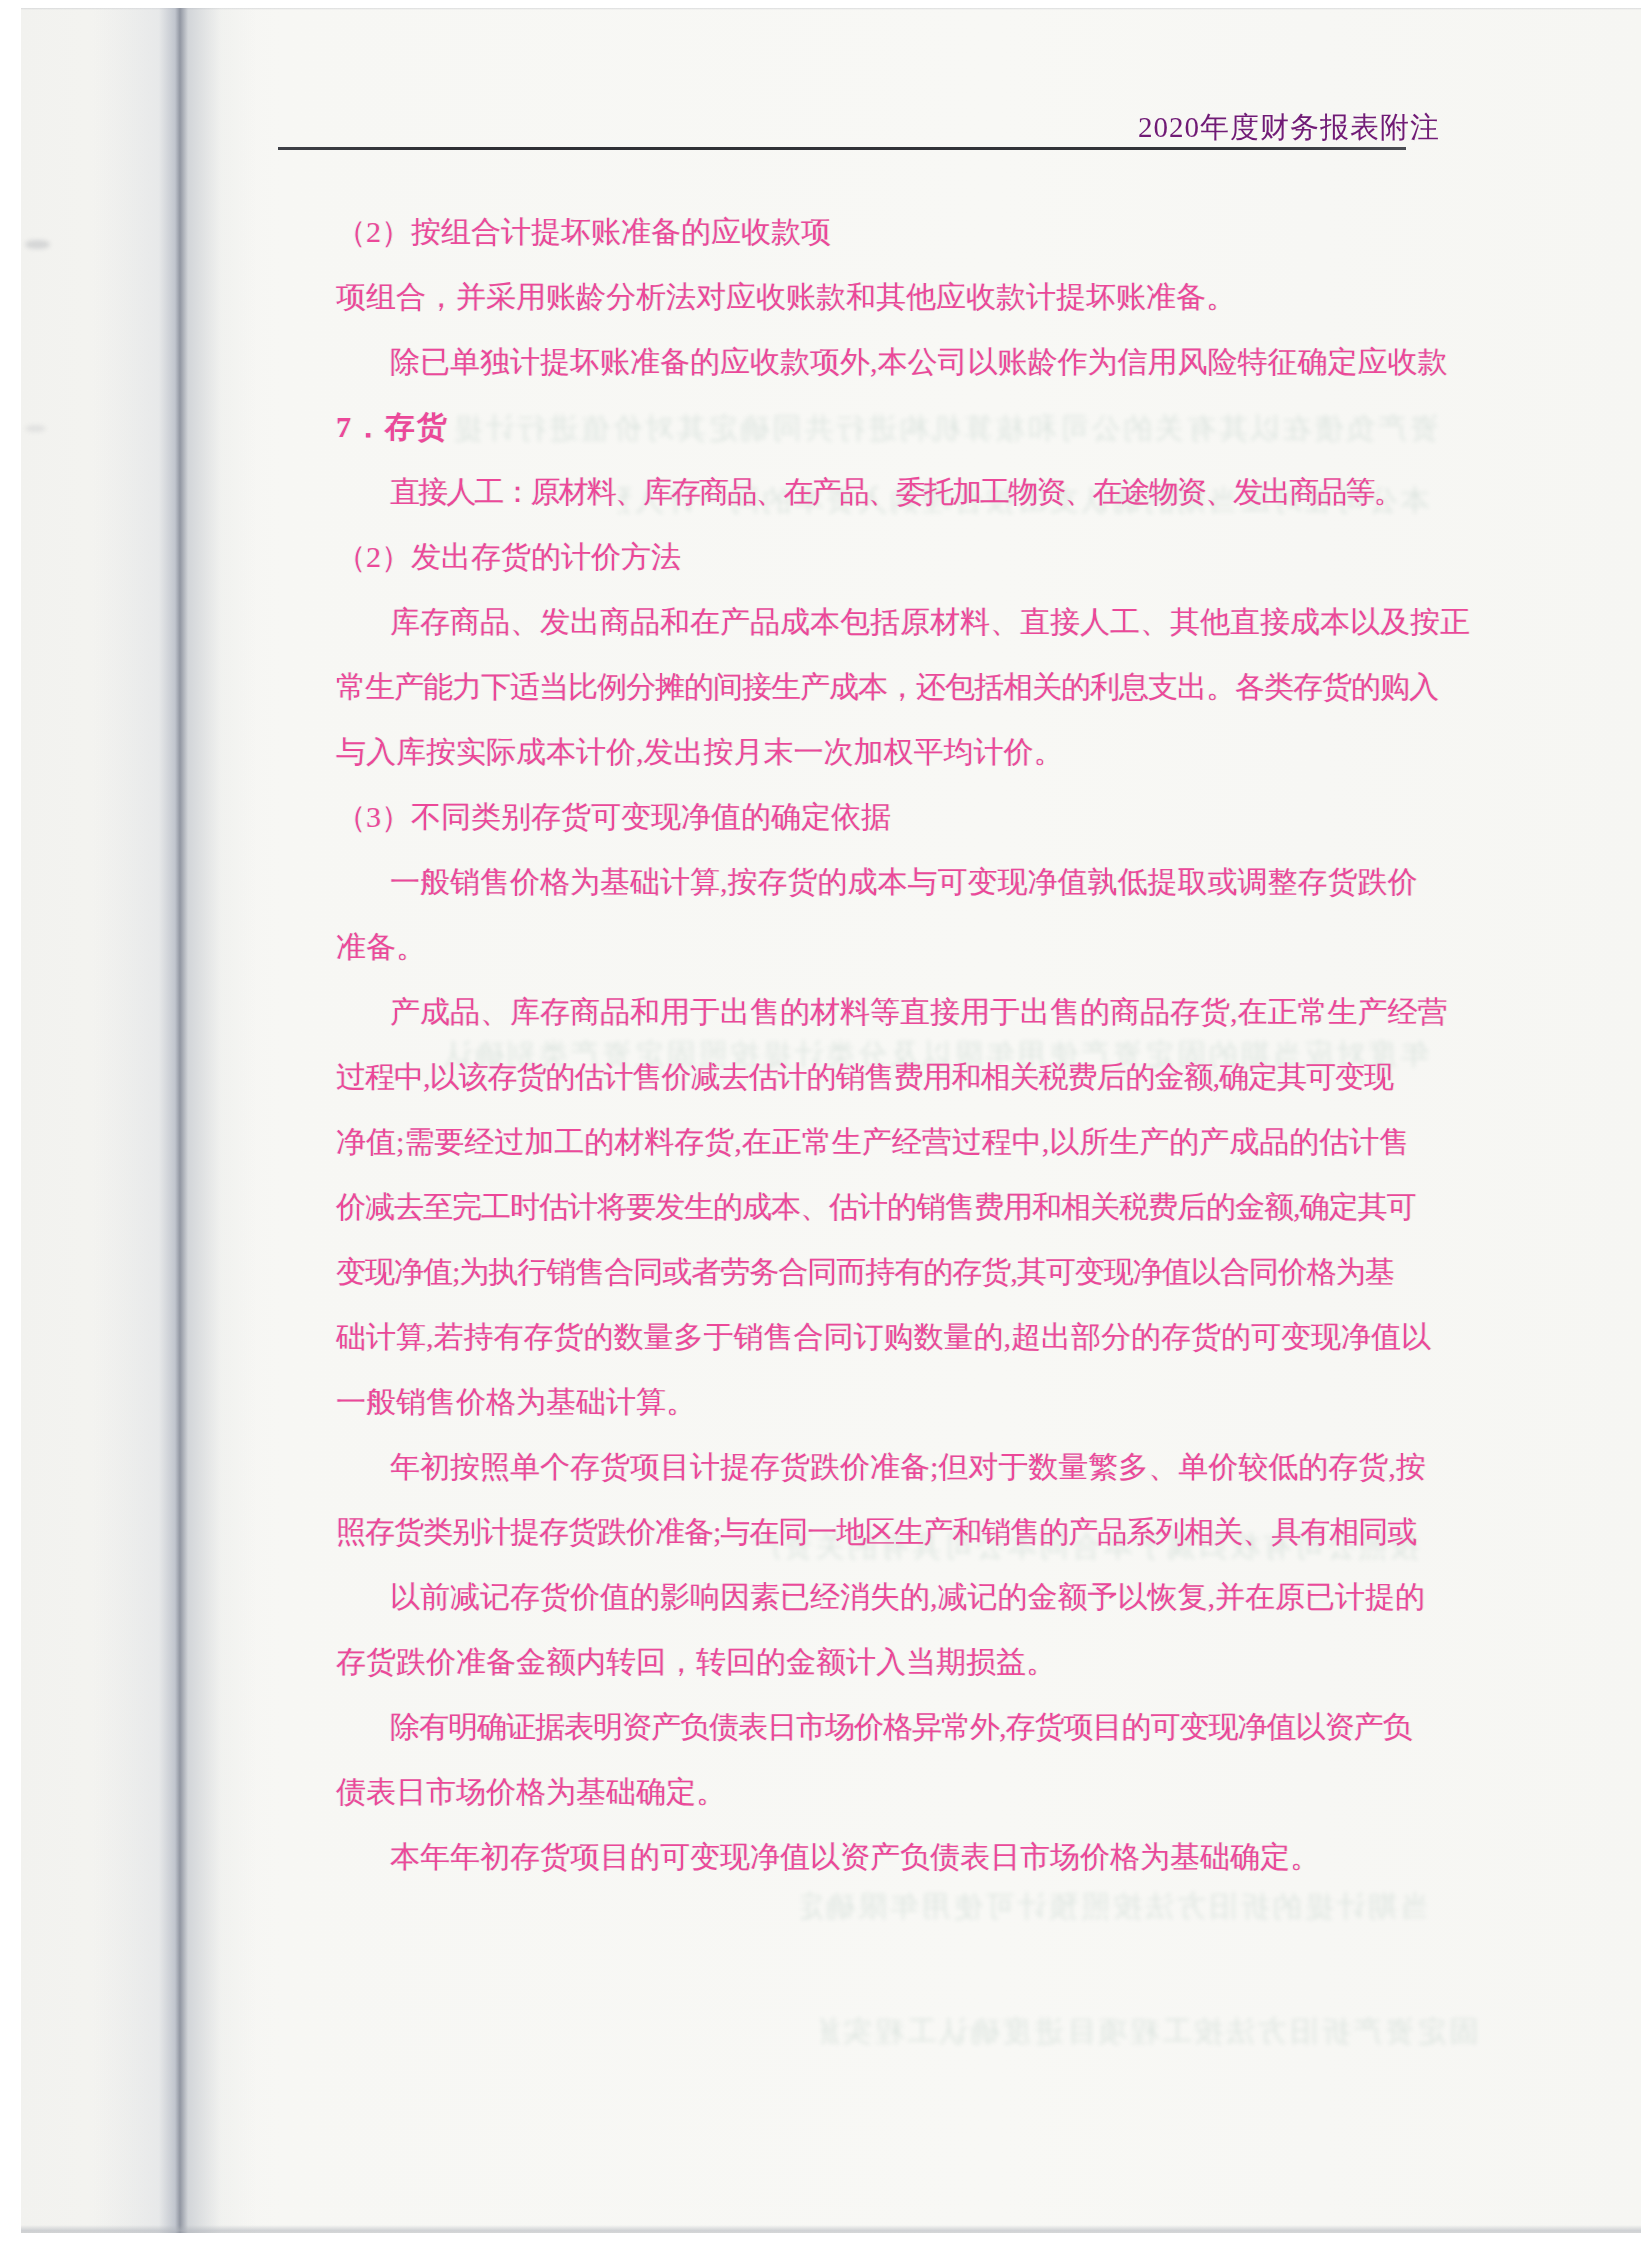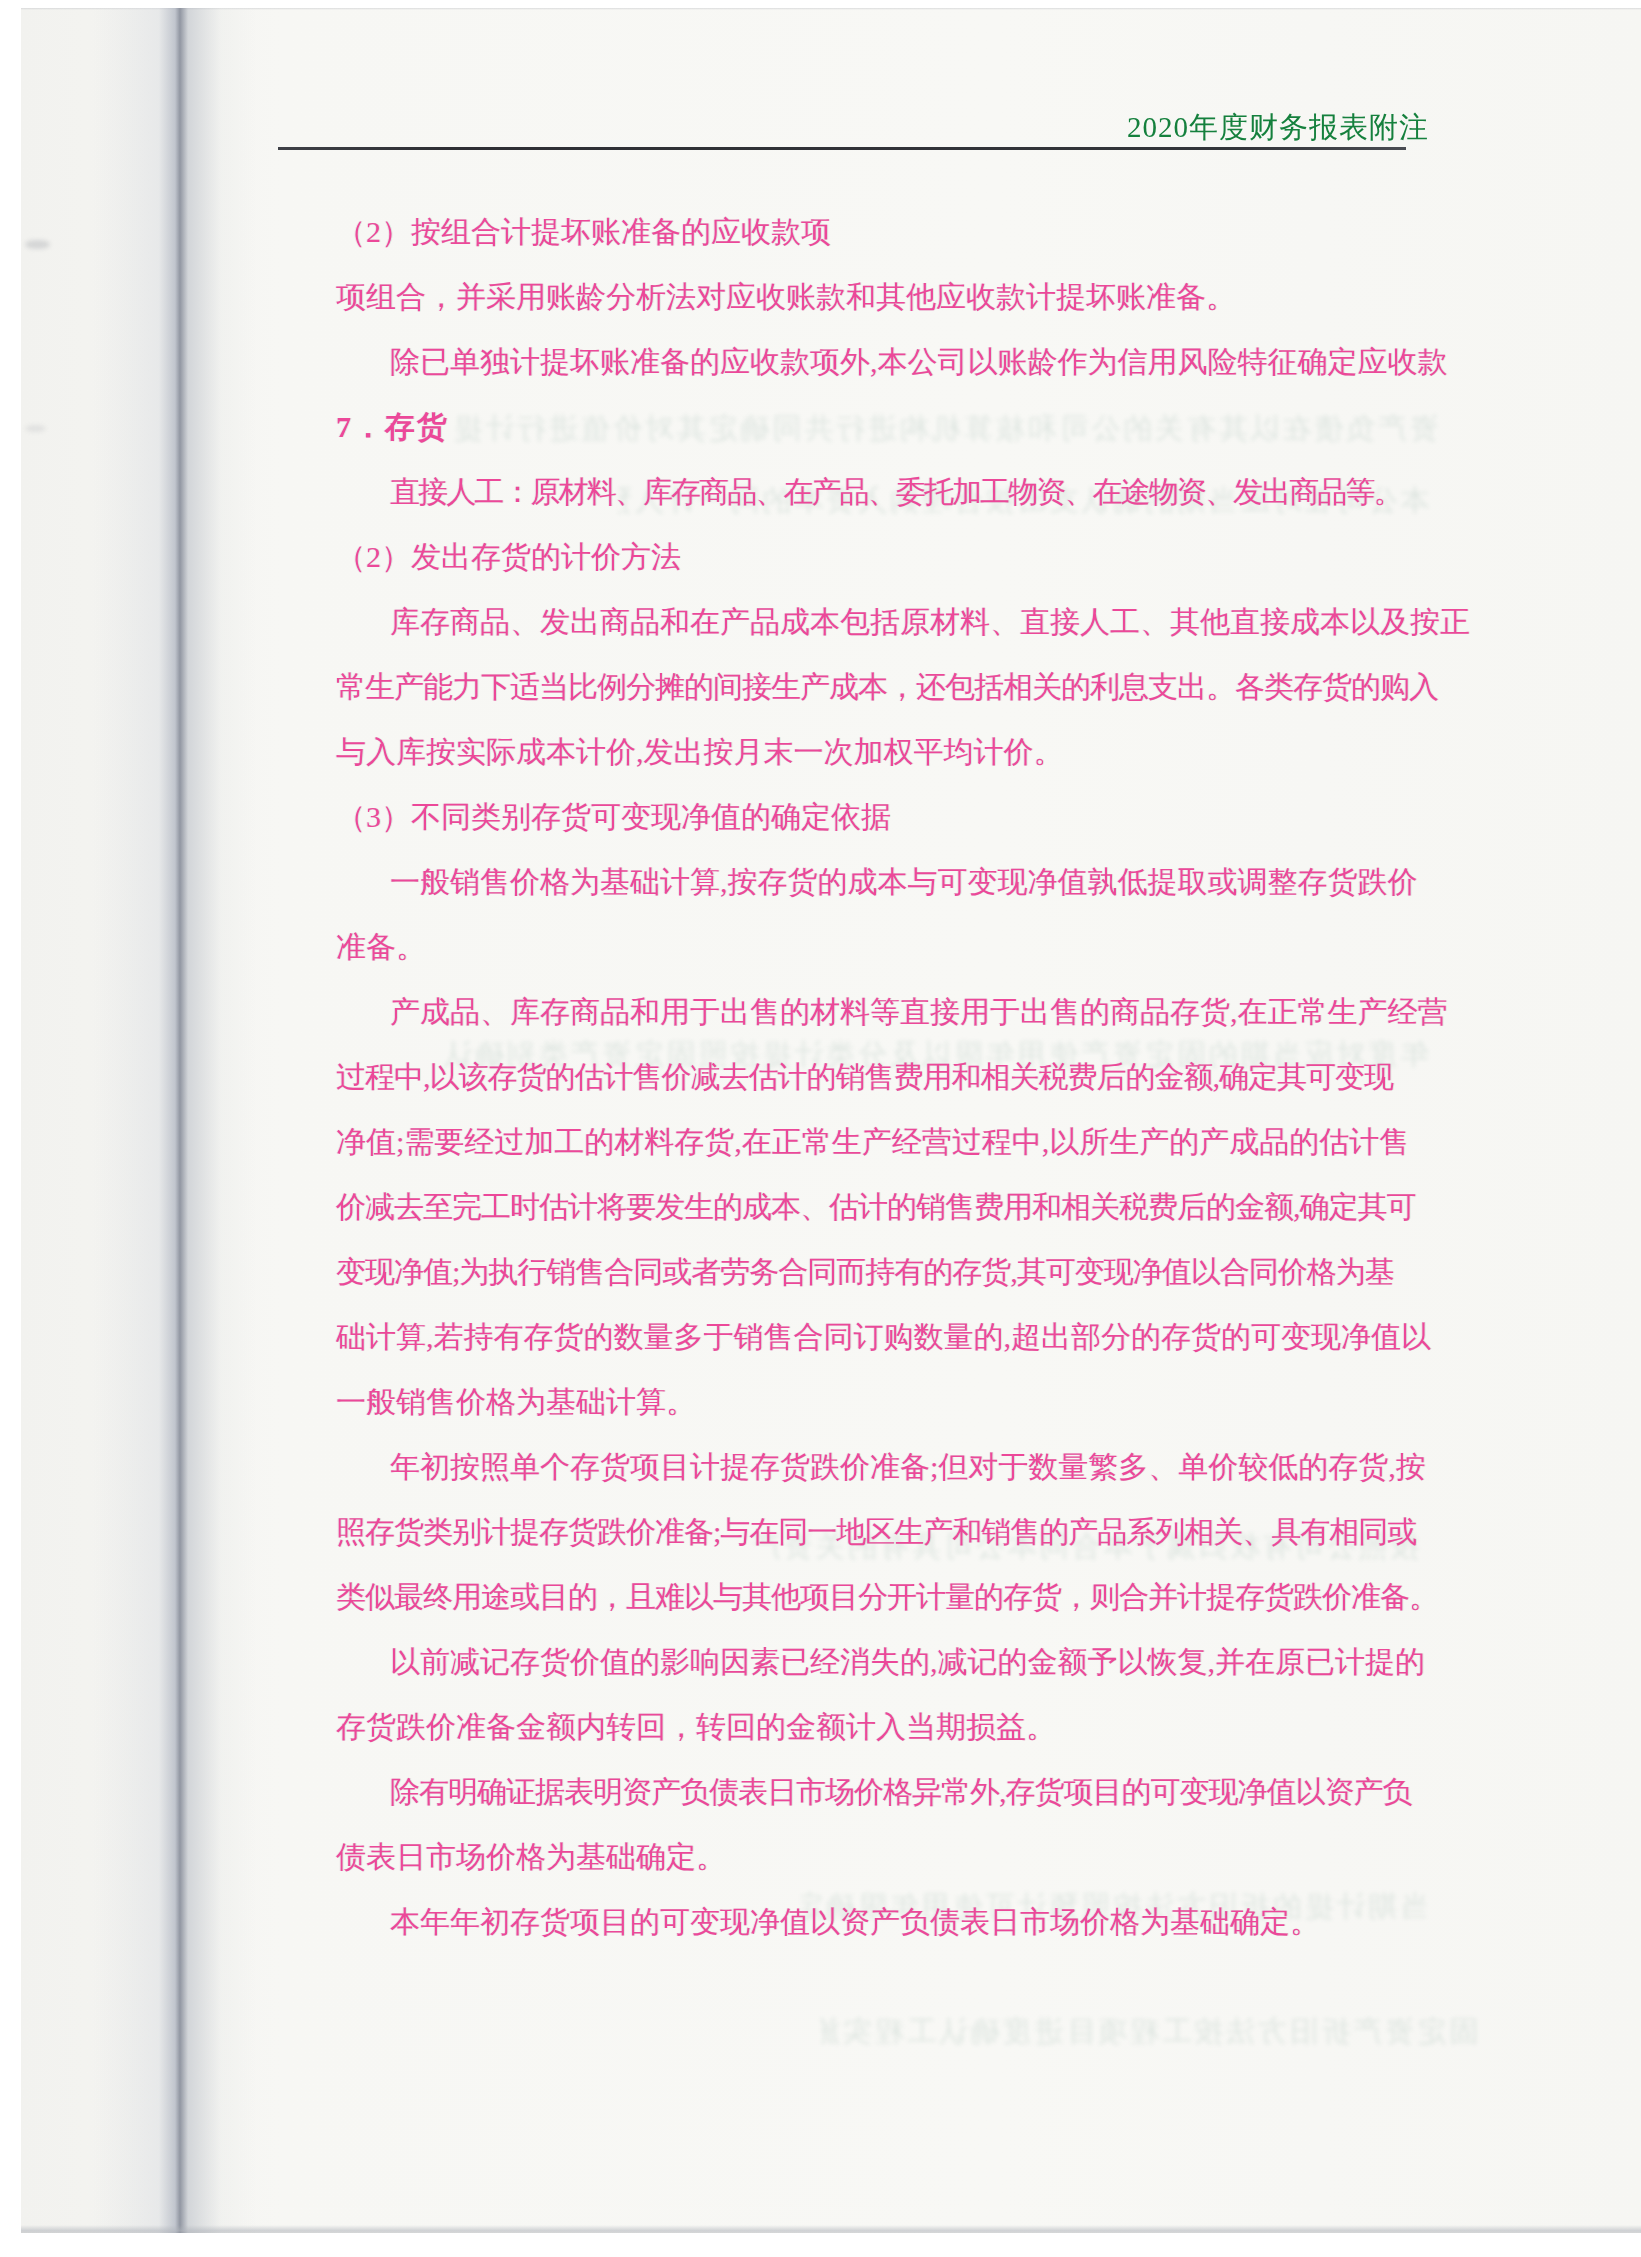--- a/index.html
+++ b/index.html
@@ -35,22 +35,22 @@
       rgba(182,187,196,.55) 58%,
       rgba(226,228,228,.25) 78%,
       rgba(247,247,244,0) 100%);
   }
   .smudge{
     position:absolute;background:rgba(160,163,168,.35);
     border-radius:50%;filter:blur(1.9px);
   }
   
   .hdr-title{
-    position:absolute;top:108px;right:212px;
-    font-size:29px;letter-spacing:1px;color:#15803d;
+    position:absolute;top:108px;right:201px;
+    font-size:29px;letter-spacing:1px;color:#701a75;
     white-space:nowrap;
   }
   .hdr-rule{
     position:absolute;left:278px;top:147px;width:1128px;height:2.9px;
     background:linear-gradient(90deg,#3e4046,#2e2f34 15%,#33353a 85%,#4a4c52);
   }
   
   .body{
     position:absolute;left:336px;top:199px;width:1139px;
     color:#ec4899;font-size:30px;
@@ -107,21 +107,20 @@
     <div class="ln">准备。</div>
     <div class="ln ind">产成品、库存商品和用于出售的材料等直接用于出售的商品存货,在正常生产经营</div>
     <div class="ln sq1">过程中,以该存货的估计售价减去估计的销售费用和相关税费后的金额,确定其可变现</div>
     <div class="ln">净值;需要经过加工的材料存货,在正常生产经营过程中,以所生产的产成品的估计售</div>
     <div class="ln sq1">价减去至完工时估计将要发生的成本、估计的销售费用和相关税费后的金额,确定其可</div>
     <div class="ln sq1">变现净值;为执行销售合同或者劳务合同而持有的存货,其可变现净值以合同价格为基</div>
     <div class="ln">础计算,若持有存货的数量多于销售合同订购数量的,超出部分的存货的可变现净值以</div>
     <div class="ln">一般销售价格为基础计算。</div>
     <div class="ln ind">年初按照单个存货项目计提存货跌价准备;但对于数量繁多、单价较低的存货,按</div>
     <div class="ln sq1">照存货类别计提存货跌价准备;与在同一地区生产和销售的产品系列相关、具有相同或</div>
-    <div class="ln sq1">类似最终用途或目的，且难以与其他项目分开计量的存货，则合并计提存货跌价准备。</div>
     <div class="ln ind">以前减记存货价值的影响因素已经消失的,减记的金额予以恢复,并在原已计提的</div>
     <div class="ln">存货跌价准备金额内转回，转回的金额计入当期损益。</div>
     <div class="ln ind sq1">除有明确证据表明资产负债表日市场价格异常外,存货项目的可变现净值以资产负</div>
     <div class="ln">债表日市场价格为基础确定。</div>
     <div class="ln ind">本年年初存货项目的可变现净值以资产负债表日市场价格为基础确定。</div>
   </div>
 
 </div>
 
 

